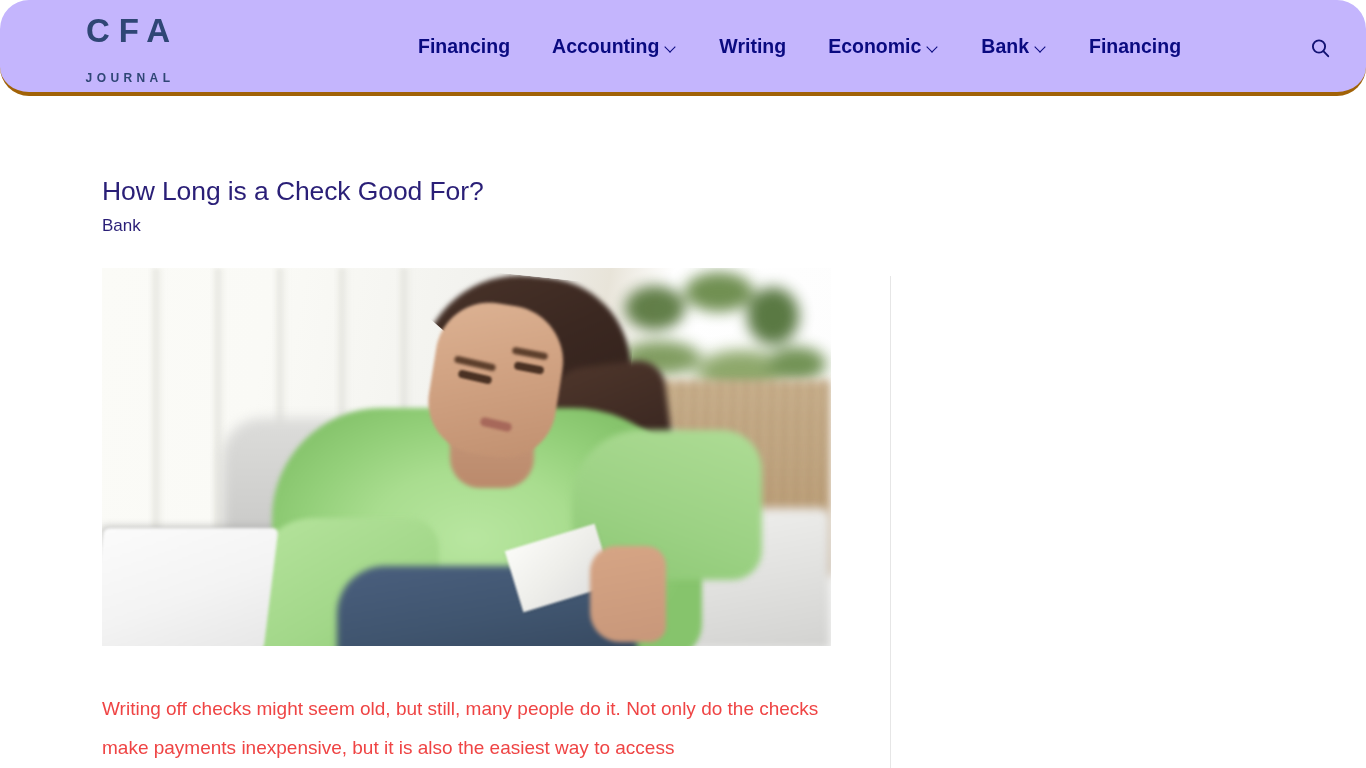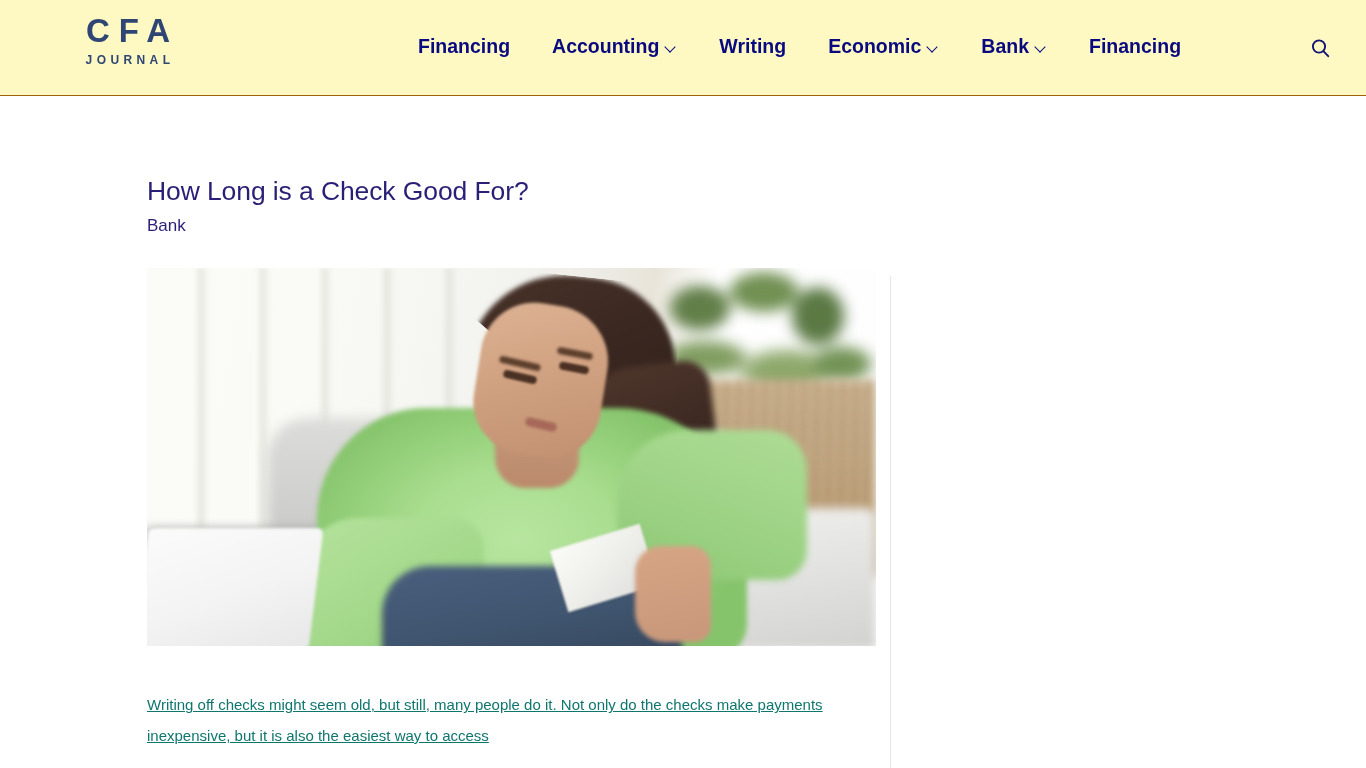--- a/index.html
+++ b/index.html
@@ -10,24 +10,25 @@
     overflow: hidden;
     background: #ffffff;
     font-family: "Liberation Sans", sans-serif;
   }
 
   
   .site-header {
     position: relative;
     width: 1366px;
     height: 96px;
-    background: #fef9c3;
-    border-bottom: 1px solid #a16207;
+    background: #c4b5fd;
+    border-bottom: 4px solid #a16207;
     display: flex;
     align-items: center;
+    border-radius: 29px;
   }
 
   .brand {
     position: absolute;
     left: 68px;
     top: 14px;
     width: 120px;
     text-align: center;
     text-decoration: none;
     line-height: 1;
@@ -36,21 +37,21 @@
     display: block;
     font-family: "Liberation Sans", sans-serif;
     font-size: 33px;
     font-weight: 700;
     letter-spacing: 9px;
     color: #2f4675;
     text-indent: 9px;
   }
   .brand-sub {
     display: block;
-    margin-top: 7px;
+    margin-top: 25px;
     font-family: "Liberation Sans", sans-serif;
     font-size: 12px;
     font-weight: 700;
     letter-spacing: 4.4px;
     color: #2f4675;
     text-indent: 4px;
   }
 
   .main-nav {
     position: absolute;
@@ -108,21 +109,20 @@
     position: relative;
     width: 1366px;
     height: 672px;
     display: flex;
   }
 
   .content-col {
     width: 890px;
     padding: 80px 60px 0 102px;
     position: relative;
-    margin-left: 45px;
   }
 
   .divider {
     position: absolute;
     left: 890px;
     top: 180px;
     width: 1px;
     height: 592px;
     background: #e6e6e6;
   }
@@ -332,24 +332,23 @@
     background: linear-gradient(150deg, #fbfbf8 0%, #eeeeea 50%, #dedede 100%);
     transform: rotate(-17deg);
     filter: blur(1.1px);
     box-shadow: 0 1px 3px rgba(0,0,0,.12);
   }
 
   
   .post-body {
     margin-top: 44px;
     width: 729px;
-    font-size: 15px;
+    font-size: 19px;
     line-height: 2.02;
-    color: #0f766e;
-    text-decoration: underline;
+    color: #ef4444;
   }
 </style>
 </head>
 <body>
 
 <header class="site-header">
 
   <a class="brand" href="#">
     <span class="brand-main">CFA</span>
     <span class="brand-sub">JOURNAL</span>

